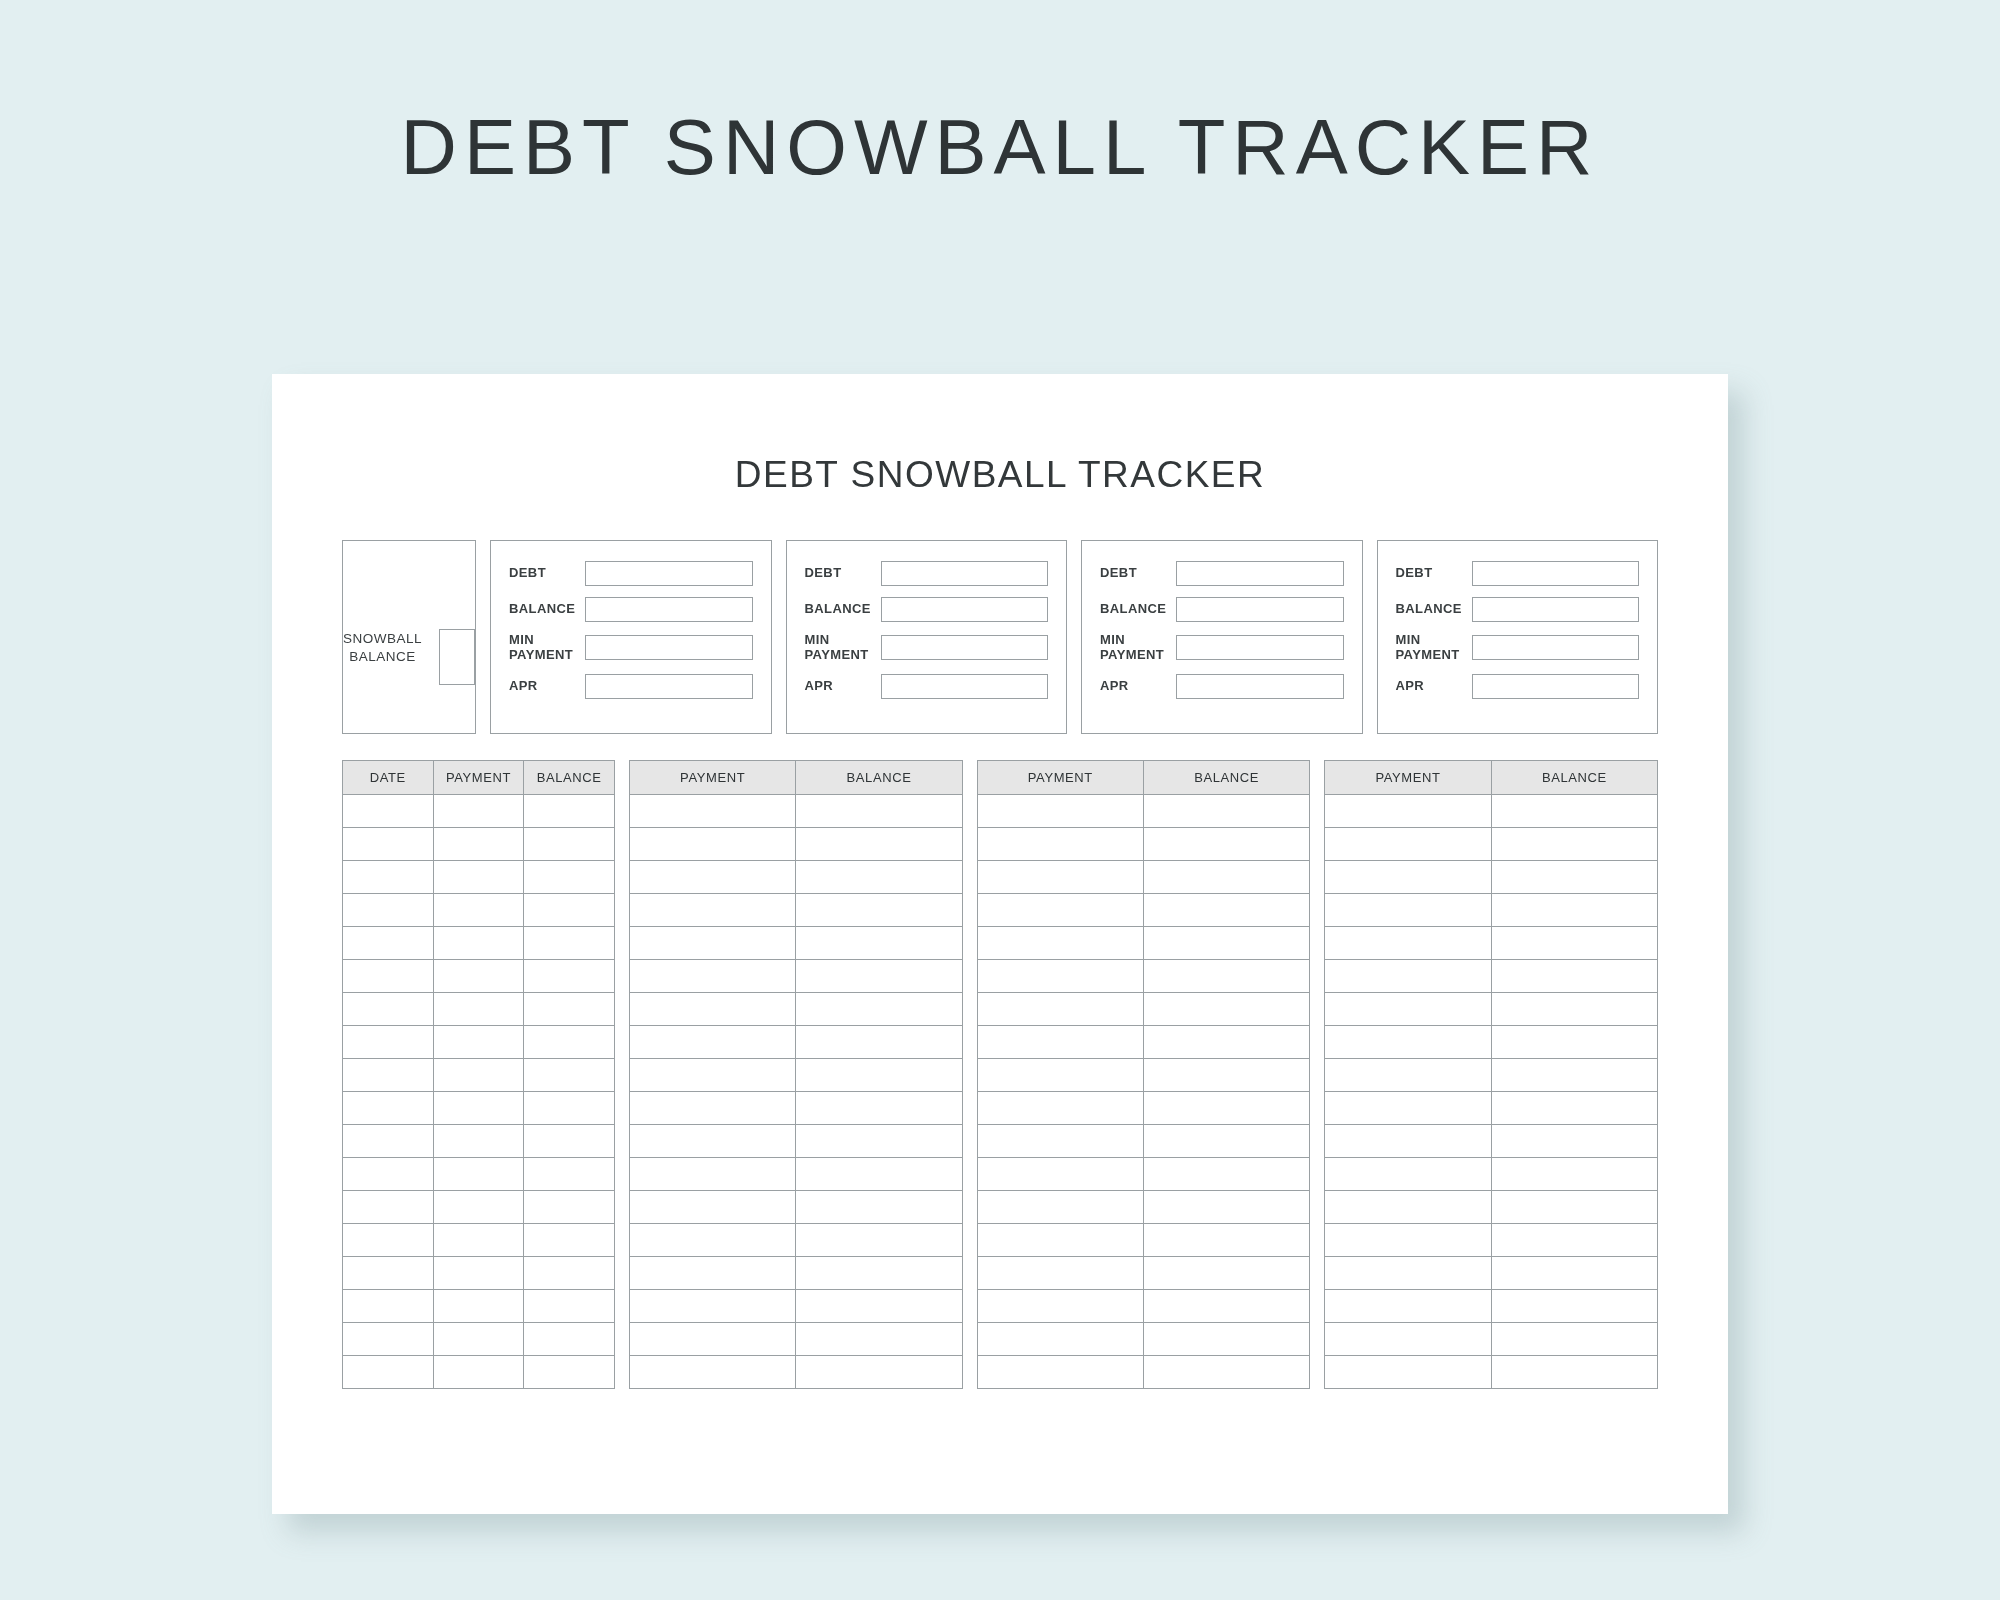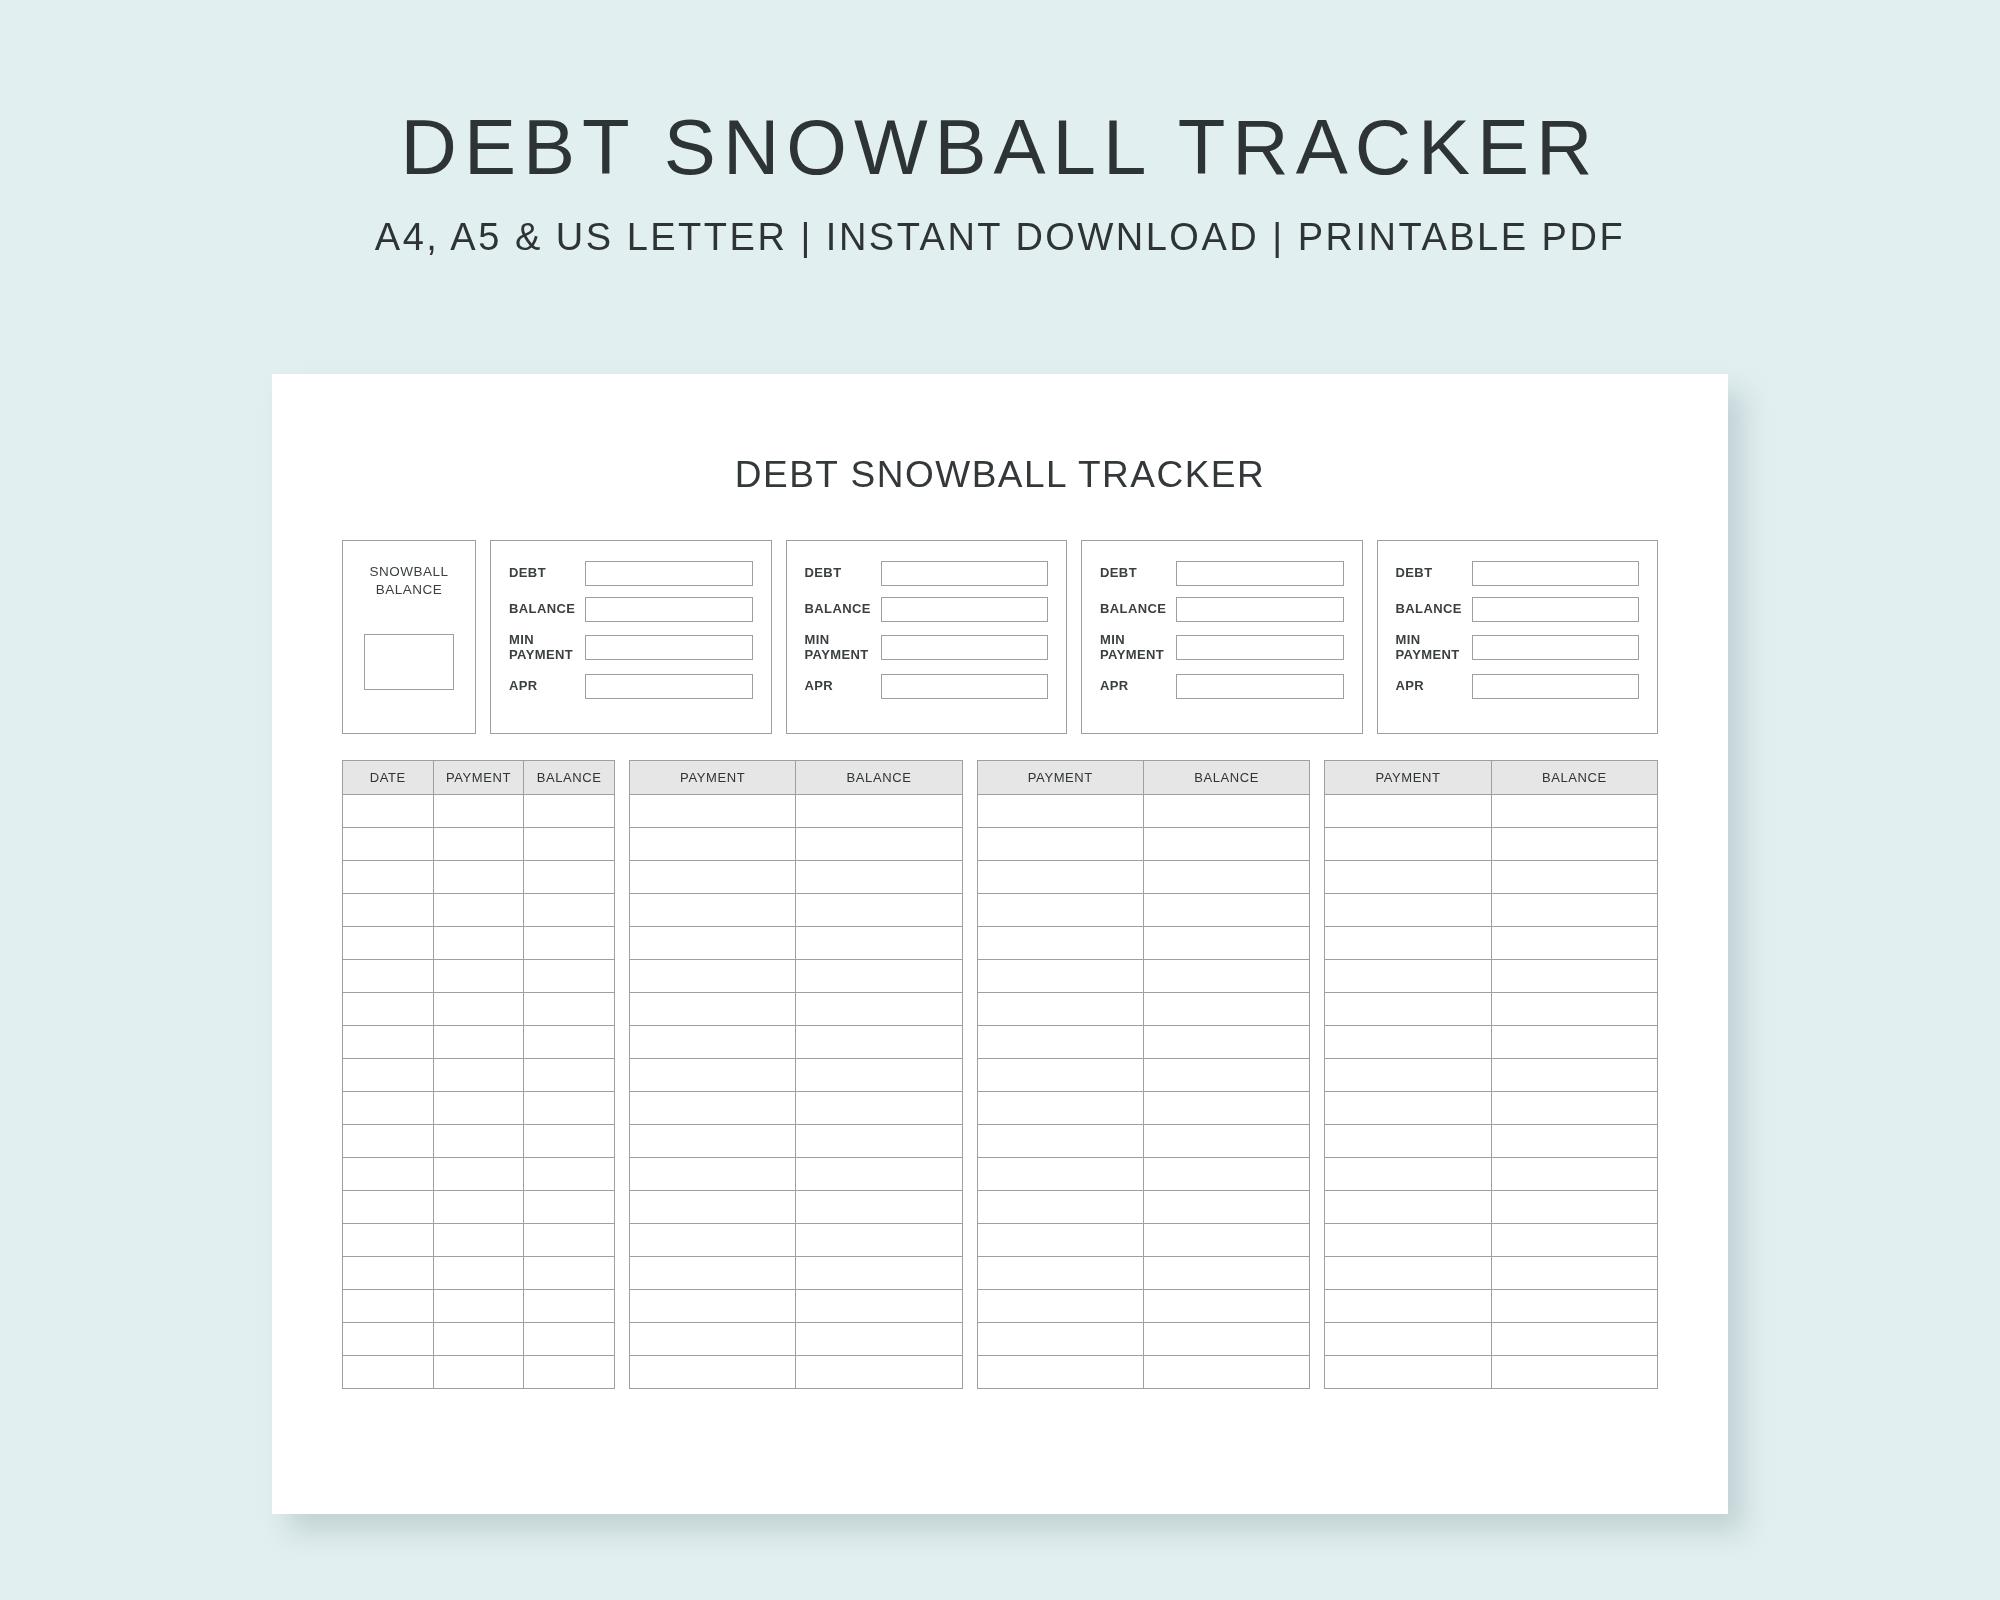--- a/index.html
+++ b/index.html
@@ -56,21 +56,21 @@
     display: flex;
     margin: 44px 70px 0 70px;
     gap: 14px;
     align-items: stretch;
   }
   .snow-card {
     width: 134px;
     border: 1px solid #9aa0a3;
     box-sizing: border-box;
     display: flex;
-    flex-direction: column;
+    flex-direction: row;
     align-items: center;
     padding-top: 22px;
     gap: 17px;
   }
   .snow-label {
     font-size: 13.5px;
     letter-spacing: 0.5px;
     color: #3a3f41;
     text-align: center;
     line-height: 1.35;
@@ -137,21 +137,20 @@
   .tbl-block { display: flex; }
   .tbl-block.first { width: 273px; }
   .tbl-block.rest { flex: 1; }
   .tbl-block table { width: 100%; }
 </style>
 </head>
 <body>
 
 <div class="promo-header">
   <div class="promo-title">DEBT SNOWBALL TRACKER</div>
-  <div class="promo-sub">A4, A5 &amp; US LETTER  |  INSTANT DOWNLOAD  |  PRINTABLE PDF</div>
 </div>
 
 <div class="sheet-wrap">
   <div class="sheet">
     <div class="sheet-title">DEBT SNOWBALL TRACKER</div>
 
     <div class="cards-row">
       <div class="snow-card">
         <div class="snow-label">
           <span>SNOWBALL</span><br>

